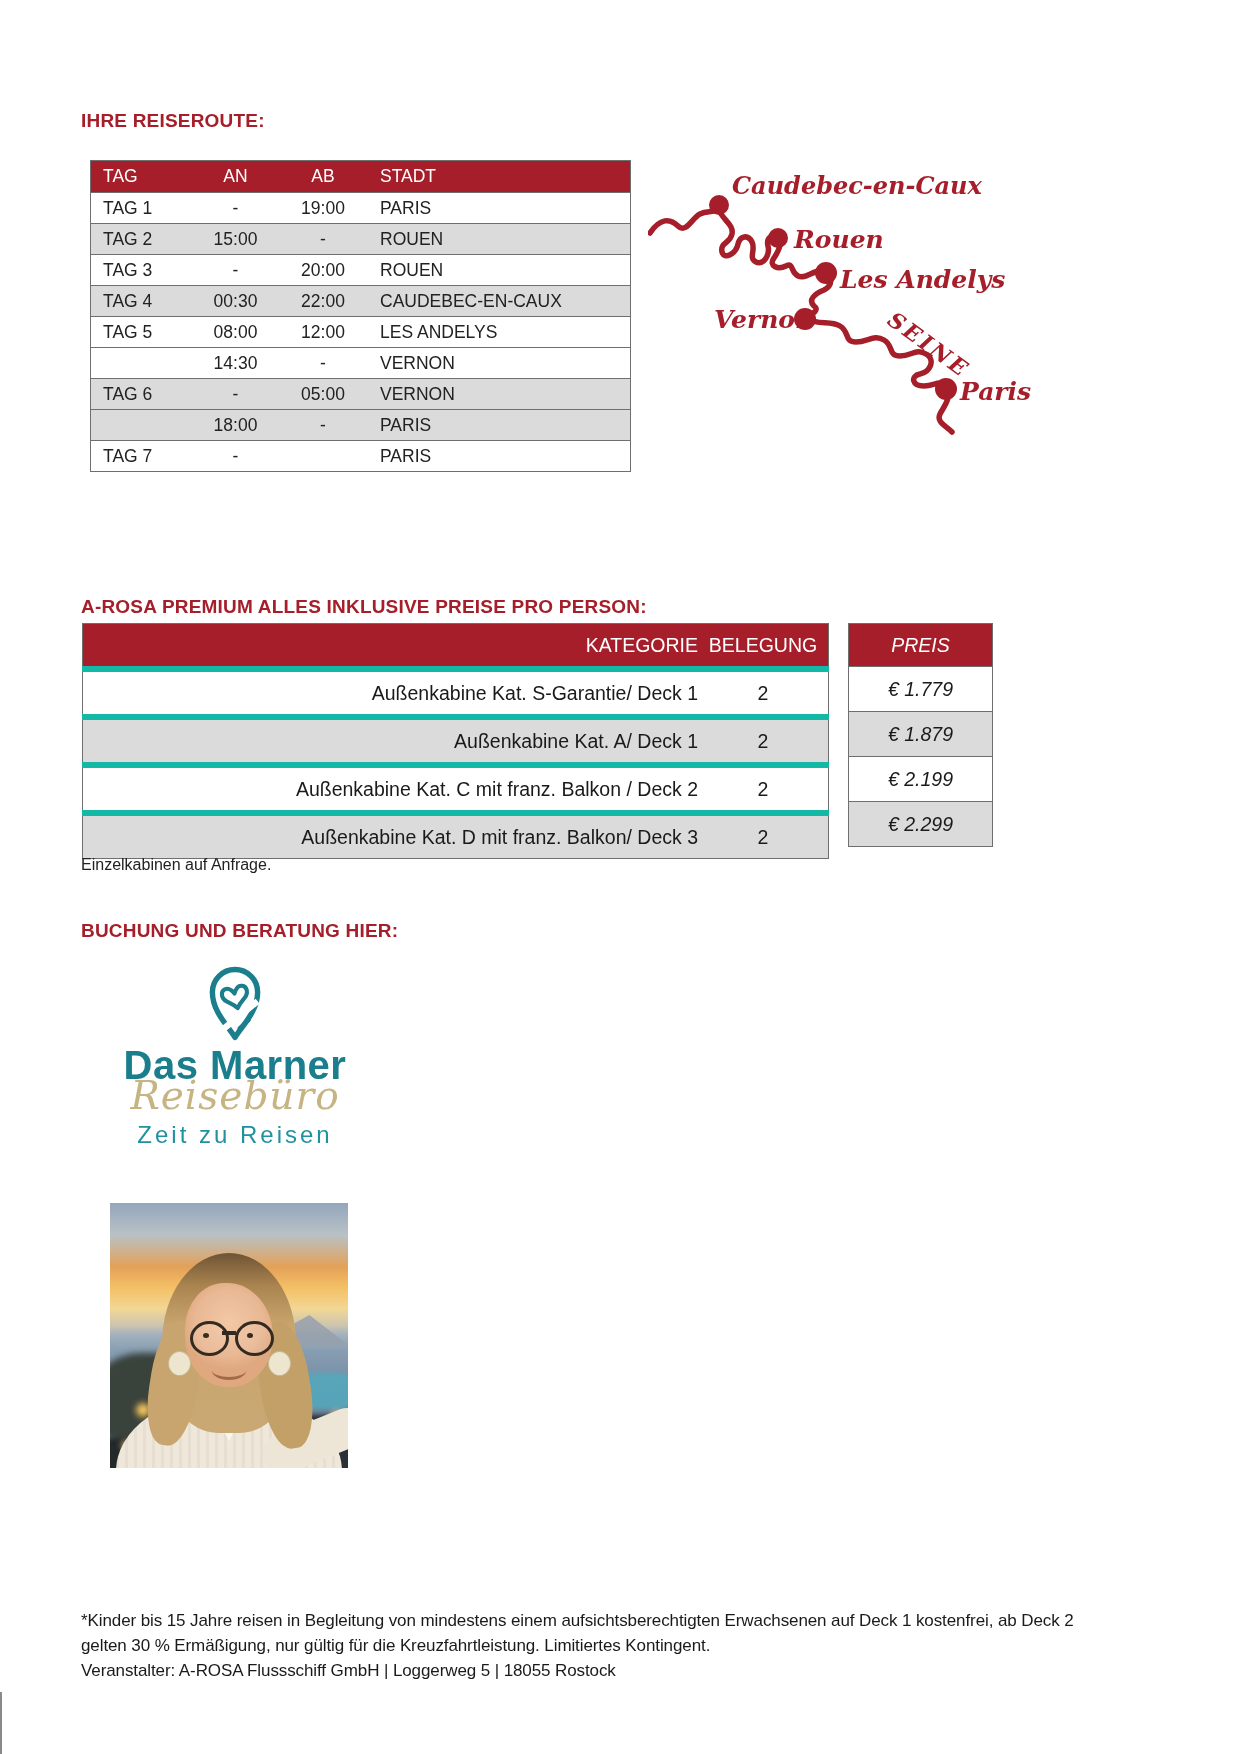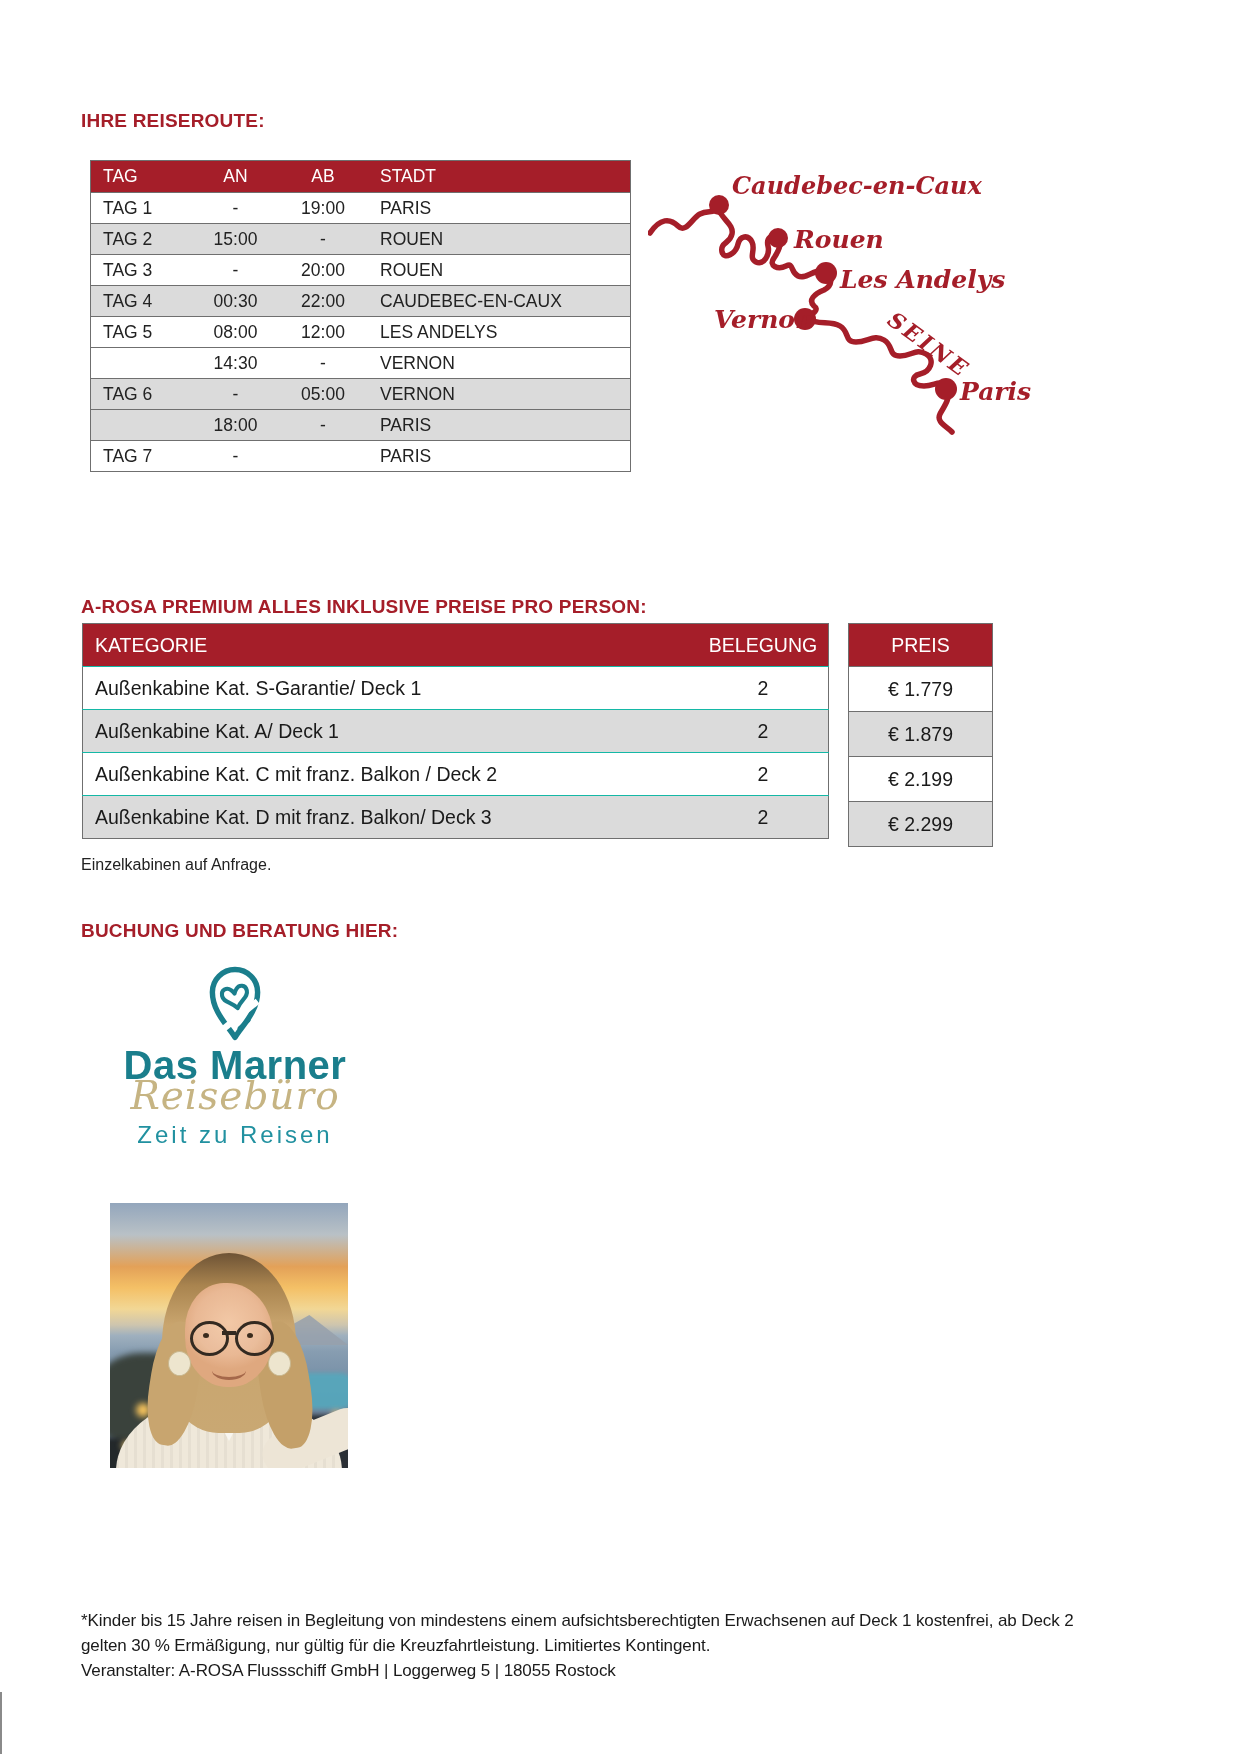--- a/index.html
+++ b/index.html
@@ -23,24 +23,24 @@
   .c-tag{width:90px;text-align:left;padding-left:12px !important;}
   .c-an{width:85px;text-align:center;}
   .c-ab{width:90px;text-align:center;}
   .c-stadt{width:250px;text-align:left;padding-left:12px !important;}
   tr.shade{background:#DBDBDB;}
 
   
   .cat{left:82px;top:623px;width:733px;border:1px solid #6f6f6f;font-size:19.5px;}
   .cat th{background:#A51E29;color:#fff;font-weight:400;height:42px;padding:0;}
   .cat td{height:42px;padding:0;}
-  .cat tbody tr{border-top:1px solid #14b8a6;}
-  .c-kat{width:603px;text-align:left;padding-left:12px !important;}
+  .cat tbody tr{border-top:6px solid #14b8a6;}
+  .c-kat{width:603px;text-align:right;padding-left:12px !important;}
   .c-bel{width:130px;text-align:center;}
-  .preis{left:848px;top:623px;width:145px;border:1px solid #6f6f6f;font-size:19.5px;}
+  .preis{left:848px;top:623px;width:145px;border:1px solid #6f6f6f;font-size:19.5px;font-style:italic;}
   .preis th{background:#A51E29;color:#fff;font-weight:400;height:42px;padding:0;text-align:center;}
   .preis td{height:42px;text-align:center;}
   .preis tbody tr{border-top:1px solid #6f6f6f;}
 
   .note{position:absolute;left:81px;top:856px;font-size:16px;color:#222;}
 
   
   .map{position:absolute;left:648px;top:158px;width:585px;height:292px;}
   .map-label{font-family:"DejaVu Serif",serif;font-style:italic;font-weight:700;fill:#A51E29;font-size:25px;}
   .map-label.small{font-size:24px;}

